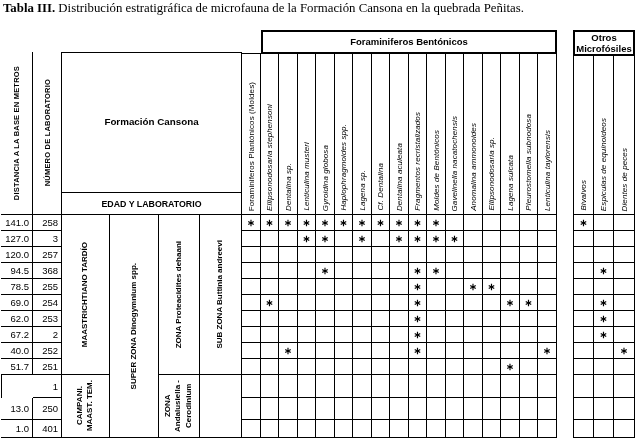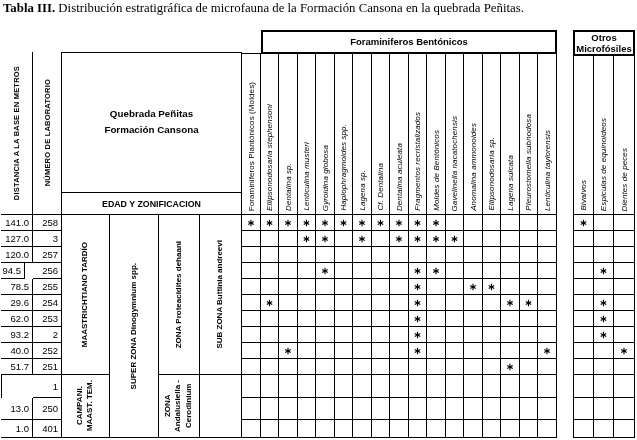--- a/index.html
+++ b/index.html
@@ -47,24 +47,23 @@
 <div class="box" style="left:573px;top:30px;width:62px;height:26px;"><span style="white-space:pre-line;">Otros
 Microfósiles</span></div>
 
 <div class="cell vcell-c" style="left:1px;top:52px;width:32px;height:163px;">
   <span class="vtext collabel">DISTANCIA A LA BASE EN METROS</span>
 </div>
 <div class="cell vcell-c" style="left:33px;top:52px;width:29px;height:163px;">
   <span class="vtext collabel">NÚMERO DE LABORATORIO</span>
 </div>
 <div class="infobox">
-  <div>Quebrada Peñitas</div>
   <div>Formación Cansona</div>
 </div>
-<div class="edadzon">EDAD Y ZONIFICACION</div>
+<div class="edadzon">EDAD Y LABORATORIO</div>
 
 <div class="cell vcell-c" style="left:62px;top:215px;width:48px;height:160px;">
   <span class="vtext zlabel">MAASTRICHTIANO TARDÍO</span>
 </div>
 <div class="cell vcell-c" style="left:62px;top:375px;width:48px;height:63px;">
   <span class="vtext zlabel">CAMPANI.
 MAAST. TEM.</span>
 </div>
 <div class="cell vcell-c" style="left:110px;top:215px;width:49px;height:223px;">
   <span class="vtext zlabel">SUPER ZONA Dinogymnium spp.</span>
@@ -240,22 +239,22 @@
     <div class="cell mcell" style="left: 427px; top: 247px; width: 19px; height: 16px;"></div>
     <div class="cell mcell" style="left: 446px; top: 247px; width: 18px; height: 16px;"></div>
     <div class="cell mcell" style="left: 464px; top: 247px; width: 19px; height: 16px;"></div>
     <div class="cell mcell" style="left: 483px; top: 247px; width: 18px; height: 16px;"></div>
     <div class="cell mcell" style="left: 501px; top: 247px; width: 19px; height: 16px;"></div>
     <div class="cell mcell" style="left: 520px; top: 247px; width: 18px; height: 16px;"></div>
     <div class="cell mcell" style="left: 538px; top: 247px; width: 19px; height: 16px;"></div>
     <div class="cell mcell bl" style="left: 573px; top: 247px; width: 21px; height: 16px;"></div>
     <div class="cell mcell" style="left: 594px; top: 247px; width: 20px; height: 16px;"></div>
     <div class="cell mcell" style="left: 614px; top: 247px; width: 21px; height: 16px;"></div>
-    <div class="cell num" style="left: 1px; top: 263px; width: 24px; height: 16px;">94.5</div>
-    <div class="cell num" style="left: 33px; top: 263px; width: 29px; height: 16px;">256</div>
+    <div class="cell num" style="left: 1px; top: 263px; width: 32px; height: 16px;">94.5</div>
+    <div class="cell num" style="left: 33px; top: 263px; width: 29px; height: 16px;">368</div>
     <div class="cell mcell" style="left: 242px; top: 263px; width: 19px; height: 16px;"></div>
     <div class="cell mcell" style="left: 261px; top: 263px; width: 18px; height: 16px;"></div>
     <div class="cell mcell" style="left: 279px; top: 263px; width: 19px; height: 16px;"></div>
     <div class="cell mcell" style="left: 298px; top: 263px; width: 18px; height: 16px;"></div>
     <div class="cell mcell" style="left: 316px; top: 263px; width: 19px; height: 16px;">
       <span class="mark">∗</span>
     </div>
     <div class="cell mcell" style="left: 335px; top: 263px; width: 18px; height: 16px;"></div>
     <div class="cell mcell" style="left: 353px; top: 263px; width: 19px; height: 16px;"></div>
     <div class="cell mcell" style="left: 372px; top: 263px; width: 18px; height: 16px;"></div>
@@ -298,21 +297,21 @@
     </div>
     <div class="cell mcell" style="left: 483px; top: 279px; width: 18px; height: 16px;">
       <span class="mark">∗</span>
     </div>
     <div class="cell mcell" style="left: 501px; top: 279px; width: 19px; height: 16px;"></div>
     <div class="cell mcell" style="left: 520px; top: 279px; width: 18px; height: 16px;"></div>
     <div class="cell mcell" style="left: 538px; top: 279px; width: 19px; height: 16px;"></div>
     <div class="cell mcell bl" style="left: 573px; top: 279px; width: 21px; height: 16px;"></div>
     <div class="cell mcell" style="left: 594px; top: 279px; width: 20px; height: 16px;"></div>
     <div class="cell mcell" style="left: 614px; top: 279px; width: 21px; height: 16px;"></div>
-    <div class="cell num" style="left: 1px; top: 295px; width: 32px; height: 16px;">29.6</div>
+    <div class="cell num" style="left: 1px; top: 295px; width: 32px; height: 16px;">69.0</div>
     <div class="cell num" style="left: 33px; top: 295px; width: 29px; height: 16px;">254</div>
     <div class="cell mcell" style="left: 242px; top: 295px; width: 19px; height: 16px;"></div>
     <div class="cell mcell" style="left: 261px; top: 295px; width: 18px; height: 16px;">
       <span class="mark">∗</span>
     </div>
     <div class="cell mcell" style="left: 279px; top: 295px; width: 19px; height: 16px;"></div>
     <div class="cell mcell" style="left: 298px; top: 295px; width: 18px; height: 16px;"></div>
     <div class="cell mcell" style="left: 316px; top: 295px; width: 19px; height: 16px;"></div>
     <div class="cell mcell" style="left: 335px; top: 295px; width: 18px; height: 16px;"></div>
     <div class="cell mcell" style="left: 353px; top: 295px; width: 19px; height: 16px;"></div>
@@ -356,21 +355,21 @@
     <div class="cell mcell" style="left: 464px; top: 311px; width: 19px; height: 16px;"></div>
     <div class="cell mcell" style="left: 483px; top: 311px; width: 18px; height: 16px;"></div>
     <div class="cell mcell" style="left: 501px; top: 311px; width: 19px; height: 16px;"></div>
     <div class="cell mcell" style="left: 520px; top: 311px; width: 18px; height: 16px;"></div>
     <div class="cell mcell" style="left: 538px; top: 311px; width: 19px; height: 16px;"></div>
     <div class="cell mcell bl" style="left: 573px; top: 311px; width: 21px; height: 16px;"></div>
     <div class="cell mcell" style="left: 594px; top: 311px; width: 20px; height: 16px;">
       <span class="mark">∗</span>
     </div>
     <div class="cell mcell" style="left: 614px; top: 311px; width: 21px; height: 16px;"></div>
-    <div class="cell num" style="left: 1px; top: 327px; width: 32px; height: 16px;">93.2</div>
+    <div class="cell num" style="left: 1px; top: 327px; width: 32px; height: 16px;">67.2</div>
     <div class="cell num" style="left: 33px; top: 327px; width: 29px; height: 16px;">2</div>
     <div class="cell mcell" style="left: 242px; top: 327px; width: 19px; height: 16px;"></div>
     <div class="cell mcell" style="left: 261px; top: 327px; width: 18px; height: 16px;"></div>
     <div class="cell mcell" style="left: 279px; top: 327px; width: 19px; height: 16px;"></div>
     <div class="cell mcell" style="left: 298px; top: 327px; width: 18px; height: 16px;"></div>
     <div class="cell mcell" style="left: 316px; top: 327px; width: 19px; height: 16px;"></div>
     <div class="cell mcell" style="left: 335px; top: 327px; width: 18px; height: 16px;"></div>
     <div class="cell mcell" style="left: 353px; top: 327px; width: 19px; height: 16px;"></div>
     <div class="cell mcell" style="left: 372px; top: 327px; width: 18px; height: 16px;"></div>
     <div class="cell mcell" style="left: 390px; top: 327px; width: 19px; height: 16px;"></div>

